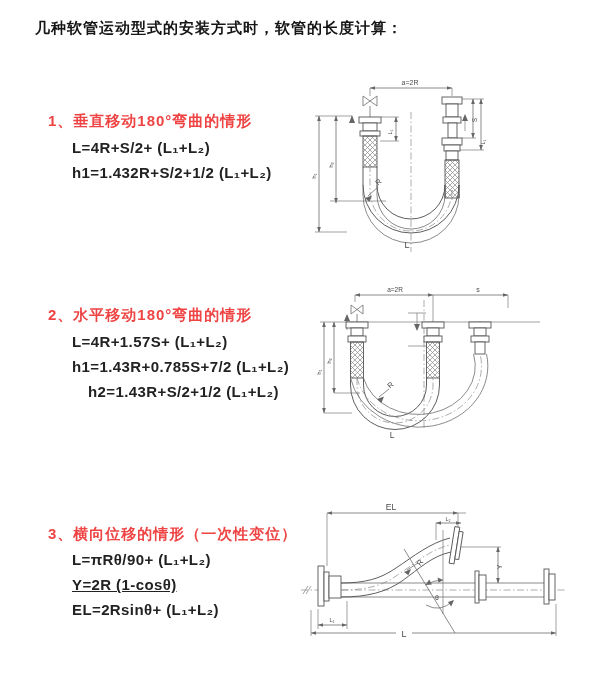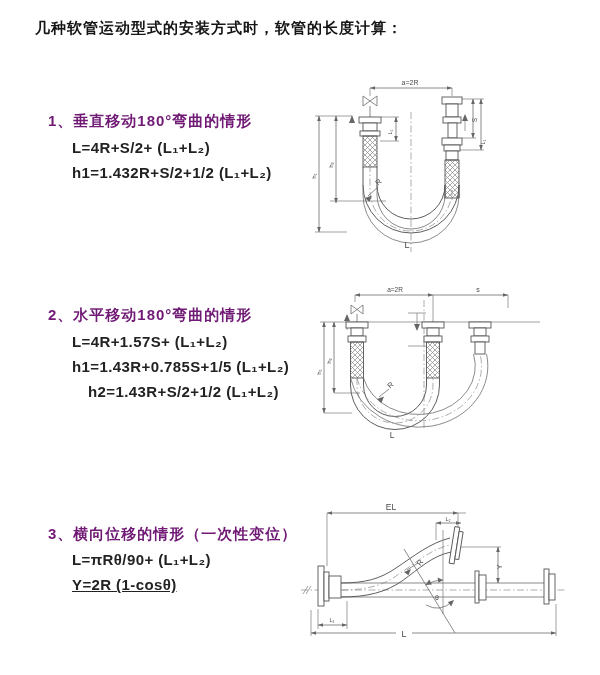--- a/index.html
+++ b/index.html
@@ -1,19 +1,19 @@
 <!DOCTYPE html>
 <html><head>
 <meta charset="utf-8">
 <style>
   html,body{margin:0;padding:0;background:#fff;}
   #page{position:relative;width:600px;height:675px;background:#ffffff;overflow:hidden;
         font-family:"Liberation Sans","DejaVu Sans",sans-serif;color:#1b1b1b;}
   .title{position:absolute;left:35px;top:19px;font-size:15px;font-weight:bold;letter-spacing:1px;color:#151515;}
-  .sec-heading{position:absolute;font-size:15px;font-weight:bold;letter-spacing:1px;color:#701a75;}
+  .sec-heading{position:absolute;font-size:15px;font-weight:bold;letter-spacing:1px;color:#ef4444;}
   .formula{position:absolute;font-size:15px;font-weight:bold;letter-spacing:.4px;color:#222;text-align:center;}
   svg{position:absolute;overflow:visible;}
   svg text{font-family:"Liberation Sans","DejaVu Sans",sans-serif;fill:#4a4a4a;}
   .thin{stroke:#6d6d6d;stroke-width:.8;fill:none;}
   .thin2{stroke:#7a7a7a;stroke-width:.7;fill:none;}
   .hose{stroke:#555;stroke-width:.95;fill:none;}
   .fit{stroke:#555;stroke-width:.9;fill:#fff;}
   .cl{stroke:#8a8a8a;stroke-width:.7;fill:none;stroke-dasharray:7 2.5 1.5 2.5;}
   .ah{fill:#666;stroke:none;}
 </style>
@@ -23,26 +23,27 @@
 <div id="page">
 
   <div class="title">几种软管运动型式的安装方式时，软管的长度计算：</div>
 
   <div class="sec-heading" style="left:48px;top:112px;">1、垂直移动180°弯曲的情形</div>
   <div class="formula" style="left:72px;top:139px;">L=4R+S/2+ (L₁+L₂)</div>
   <div class="formula" style="left:72px;top:164px;">h1=1.432R+S/2+1/2 (L₁+L₂)</div>
 
   <div class="sec-heading" style="left:48px;top:306px;">2、水平移动180°弯曲的情形</div>
   <div class="formula" style="left:72px;top:333px;">L=4R+1.57S+ (L₁+L₂)</div>
-  <div class="formula" style="left:72px;top:358px;">h1=1.43R+0.785S+1/5 (L₁+L₂)</div>
+  <div class="formula" style="left:72px;top:358px;">h1=1.43R+0.785S+7/2 (L₁+L₂)</div>
   <div class="formula" style="left:88px;top:383px;">h2=1.43R+S/2+1/2 (L₁+L₂)</div>
 
   <div class="sec-heading" style="left:48px;top:525px;">3、横向位移的情形（一次性变位）</div>
   <div class="formula" style="left:72px;top:551px;">L=πRθ/90+ (L₁+L₂)</div>
   <div class="formula" style="left:72px;top:576px;text-decoration:underline;">Y=2R (1-cosθ)</div>
+  <div class="formula" style="left:72px;top:601px;">EL=2Rsinθ+ (L₁+L₂)</div>
 
   <svg style="left:300px;top:70px;" width="300" height="190" viewBox="300 70 300 190">
     <defs>
       <marker id="a1" viewBox="0 0 8 8" refX="7.5" refY="4" markerWidth="7" markerHeight="7" orient="auto-start-reverse">
         <path d="M0,1.2 L8,4 L0,6.8 Z" fill="#666"></path>
       </marker>
       <pattern id="br1" width="5" height="5" patternUnits="userSpaceOnUse">
         <path d="M0,5 L5,0 M0,0 L5,5" stroke="#8a8a8a" stroke-width="0.7"></path>
       </pattern>
     </defs>

